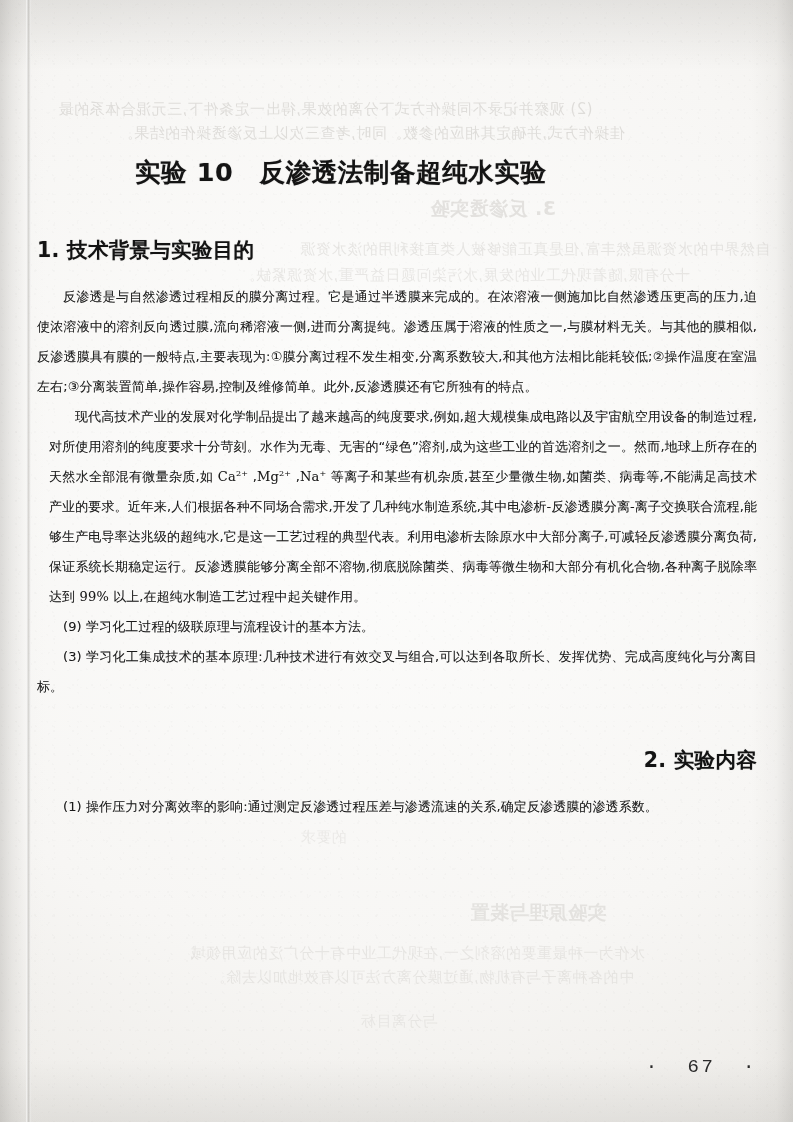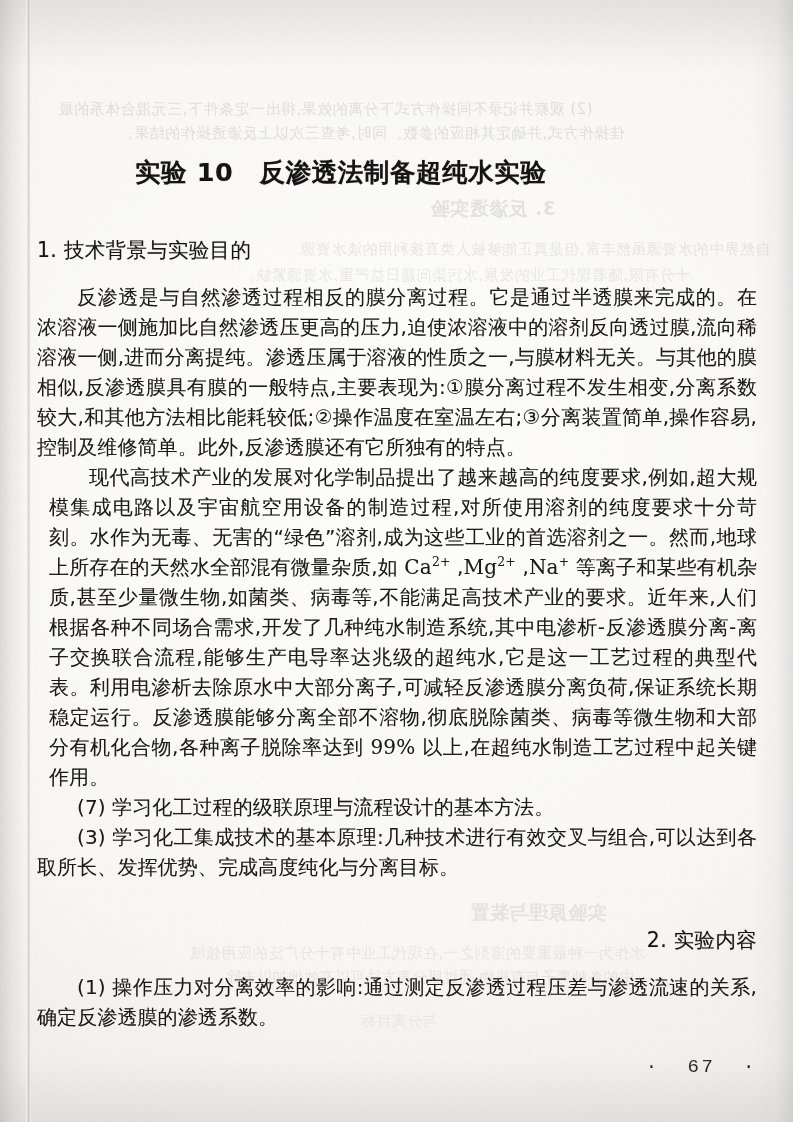--- a/index.html
+++ b/index.html
@@ -118,32 +118,32 @@
     font-weight: 700;
     letter-spacing: .6px;
     color: #141414;
     text-shadow: 0 0 1px rgba(40,40,40,.35);
     white-space: pre;
   }
 
   .sec-heading {
     margin: 0;
     font-size: 20.5px;
-    font-weight: 400;
+    font-weight: 700;
     color: #131313;
     letter-spacing: .3px;
     text-shadow: 0 0 1px rgba(40,40,40,.3);
     white-space: pre;
   }
   .sec-1 { padding-top: 46px; }
   .sec-2 { padding-top: 44px; text-align: right; }
 
   .para {
     margin: 0;
-    font-size: 20px;
+    font-size: 13px;
     line-height: 30px;
     text-align: justify;
     text-justify: inter-ideograph;
     color: #1a1a1a;
     letter-spacing: .1px;
     text-shadow: 0 0 .6px rgba(50,50,50,.30);
   }
   .para.indent { text-indent: 2em; }
   .para.first { padding-top: 18px; }
   .para.gap   { padding-top: 0; margin-left: 12px; }
@@ -194,21 +194,21 @@
   <div class="content">
 
     <h1 class="doc-title">实验 10　反渗透法制备超纯水实验</h1>
 
     <h2 class="sec-heading sec-1">1. 技术背景与实验目的</h2>
 
     <p class="para indent first">反渗透是与自然渗透过程相反的膜分离过程。它是通过半透膜来完成的。在浓溶液一侧施加比自然渗透压更高的压力,迫使浓溶液中的溶剂反向透过膜,流向稀溶液一侧,进而分离提纯。渗透压属于溶液的性质之一,与膜材料无关。与其他的膜相似,反渗透膜具有膜的一般特点,主要表现为:①膜分离过程不发生相变,分离系数较大,和其他方法相比能耗较低;②操作温度在室温左右;③分离装置简单,操作容易,控制及维修简单。此外,反渗透膜还有它所独有的特点。</p>
 
     <p class="para indent gap"><span>现代高技术产业的发展对化学制品提出了越来越高的纯度要求,例如,超大规模集成电路以及宇宙航空用设备的制造过程,对所使用溶剂的纯度要求十分苛刻。水作为无毒、无害的“绿色”溶剂,成为这些工业的首选溶剂之一。然而,地球上所存在的天然水全部混有微量杂质,如 </span><span class="sci"><span>Ca</span><sup>2+</sup></span><span> ,</span><span class="sci"><span>Mg</span><sup>2+</sup></span><span> ,</span><span class="sci"><span>Na</span><sup>+</sup></span><span> 等离子和某些有机杂质,甚至少量微生物,如菌类、病毒等,不能满足高技术产业的要求。近年来,人们根据各种不同场合需求,开发了几种纯水制造系统,其中电渗析-反渗透膜分离-离子交换联合流程,能够生产电导率达兆级的超纯水,它是这一工艺过程的典型代表。利用电渗析去除原水中大部分离子,可减轻反渗透膜分离负荷,保证系统长期稳定运行。反渗透膜能够分离全部不溶物,彻底脱除菌类、病毒等微生物和大部分有机化合物,各种离子脱除率达到 </span><span class="sci">99%</span><span> 以上,在超纯水制造工艺过程中起关键作用。</span></p>
 
-    <p class="para indent">(7) 学习化工过程的级联原理与流程设计的基本方法。</p>
+    <p class="para indent">(9) 学习化工过程的级联原理与流程设计的基本方法。</p>
     <p class="para indent">(3) 学习化工集成技术的基本原理:几种技术进行有效交叉与组合,可以达到各取所长、发挥优势、完成高度纯化与分离目标。</p>
 
     <h2 class="sec-heading sec-2">2. 实验内容</h2>
 
     <p class="para indent first">(1) 操作压力对分离效率的影响:通过测定反渗透过程压差与渗透流速的关系,确定反渗透膜的渗透系数。</p>
 
   </div>
 
   <div class="page-number">·  67  ·</div>
 

